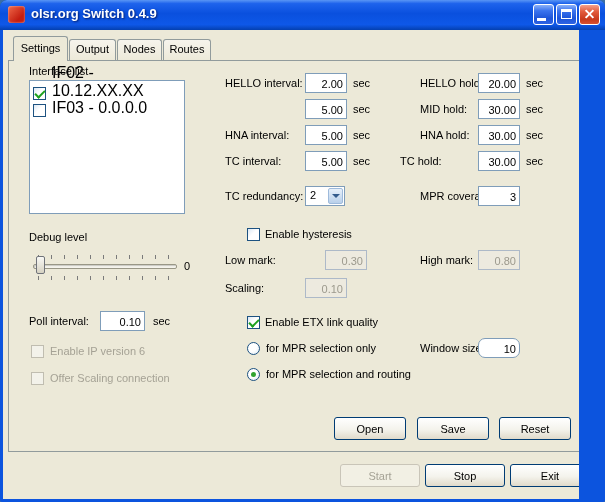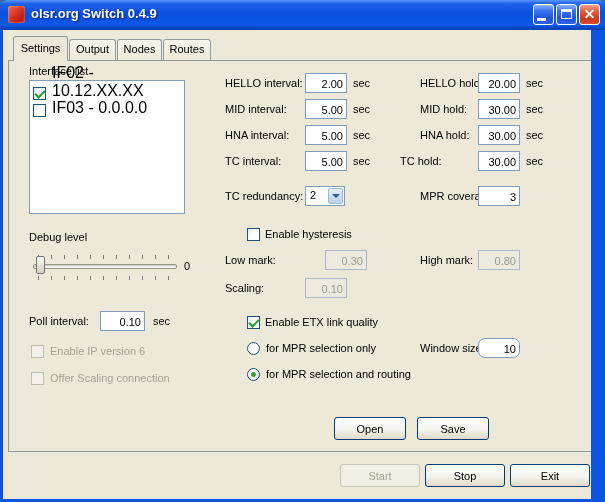--- a/index.html
+++ b/index.html
@@ -12,21 +12,21 @@
   .title{position:absolute;left:31px;top:6px;font-size:13px;font-weight:bold;color:#fff;
     text-shadow:1px 1px 2px rgba(0,20,90,.85);white-space:nowrap;}
   .tb-buttons{position:absolute;right:5px;top:4px;display:flex;gap:2px;}
   .tb-btn{position:relative;width:21px;height:21px;box-sizing:border-box;border:1px solid #FFF;border-radius:3px;}
   .tb-btn.min,.tb-btn.max{background:linear-gradient(to bottom,#8BB0F8 0%,#3B74EE 30%,#1E55D8 70%,#2E63E4 100%);}
   .tb-btn.close{background:linear-gradient(to bottom,#F4A08C 0%,#E25B3C 35%,#C93A1C 75%,#D8512F 100%);}
   .min-glyph{position:absolute;left:3px;bottom:3px;width:9px;height:3px;background:#fff;}
   .max-glyph{position:absolute;left:4px;top:4px;width:11px;height:10px;box-sizing:border-box;border:1px solid #fff;border-top-width:3px;}
   .x1,.x2{position:absolute;left:4px;top:8px;width:11px;height:2px;background:#fff;}
   .x1{transform:rotate(45deg);} .x2{transform:rotate(-45deg);}
-  .client{position:absolute;left:3px;top:30px;width:588px;height:469px;background:#ECE9D8;overflow:hidden;}
+  .client{position:absolute;left:3px;top:30px;width:532px;height:469px;background:#ECE9D8;overflow:hidden;padding-left:44px;}
   .pane{position:absolute;left:5px;top:30px;width:588px;height:392px;box-sizing:border-box;border:1px solid #919B9C;background:#ECE9D8;}
   .tab{position:absolute;top:9px;height:21px;box-sizing:border-box;border:1px solid #919B9C;border-bottom:none;
     border-radius:3px 3px 0 0;background:linear-gradient(to bottom,#F6F4EC,#EDEAD9);
     font-size:11px;text-align:center;line-height:19px;z-index:2;}
   .tab.active{top:6px;height:25px;background:#ECE9D8;z-index:3;line-height:23px;}
   .lbl{position:absolute;font-size:11px;line-height:20px;white-space:nowrap;color:#000;}
   .lh14{line-height:14px;text-align:center;}
   .dis{color:#A5A295;}
   .ed{position:absolute;box-sizing:border-box;width:42px;height:20px;border:1px solid #7F9DB9;background:#fff;
     font-family:"Liberation Sans",sans-serif;font-size:11px;text-align:right;padding:1px 3px 0 1px;color:#000;}
@@ -117,21 +117,20 @@
     <span class="cb disbox" style="left:28px;top:342px"></span>
     <div class="lbl dis" style="left:47px;top:338px">Offer Scaling connection</div>
 
     <div class="lbl" style="left:222px;top:43px">HELLO interval:</div>
     <input class="ed" style="left: 302px; top: 43px;" value="2.00">
     <div class="lbl" style="left:350px;top:43px">sec</div>
     <div class="lbl" style="left:417px;top:43px">HELLO hold:</div>
     <input class="ed" style="left: 475px; top: 43px;" value="20.00">
     <div class="lbl" style="left:523px;top:43px">sec</div>
 
-    <div class="lbl" style="left:222px;top:69px">MID interval:</div>
     <input class="ed" style="left: 302px; top: 69px;" value="5.00">
     <div class="lbl" style="left:350px;top:69px">sec</div>
     <div class="lbl" style="left:417px;top:69px">MID hold:</div>
     <input class="ed" style="left: 475px; top: 69px;" value="30.00">
     <div class="lbl" style="left:523px;top:69px">sec</div>
 
     <div class="lbl" style="left:222px;top:95px">HNA interval:</div>
     <input class="ed" style="left: 302px; top: 95px;" value="5.00">
     <div class="lbl" style="left:350px;top:95px">sec</div>
     <div class="lbl" style="left:417px;top:95px">HNA hold:</div>
@@ -174,18 +173,19 @@
     <div class="lbl" style="left:417px;top:308px">Window size:</div>
     <input class="ed" style="left: 475px; top: 308px; border-radius: 7px;" value="10">
 
     <span class="rad" style="left:244px;top:338px">
         <span class="dot"></span>
       </span>
     <div class="lbl" style="left:263px;top:334px">for MPR selection and routing</div>
 
     <button class="btn" style="left:331px;top:387px;width:72px">Open</button>
     <button class="btn" style="left:414px;top:387px;width:72px">Save</button>
+    <button class="btn" style="left:496px;top:387px;width:72px">Reset</button>
 
     <button class="btn disabled" style="left:337px;top:434px;width:80px" disabled="">Start</button>
     <button class="btn" style="left:422px;top:434px;width:80px">Stop</button>
     <button class="btn" style="left:507px;top:434px;width:80px">Exit</button>
   </div>
 </div>
 
 </body></html>

